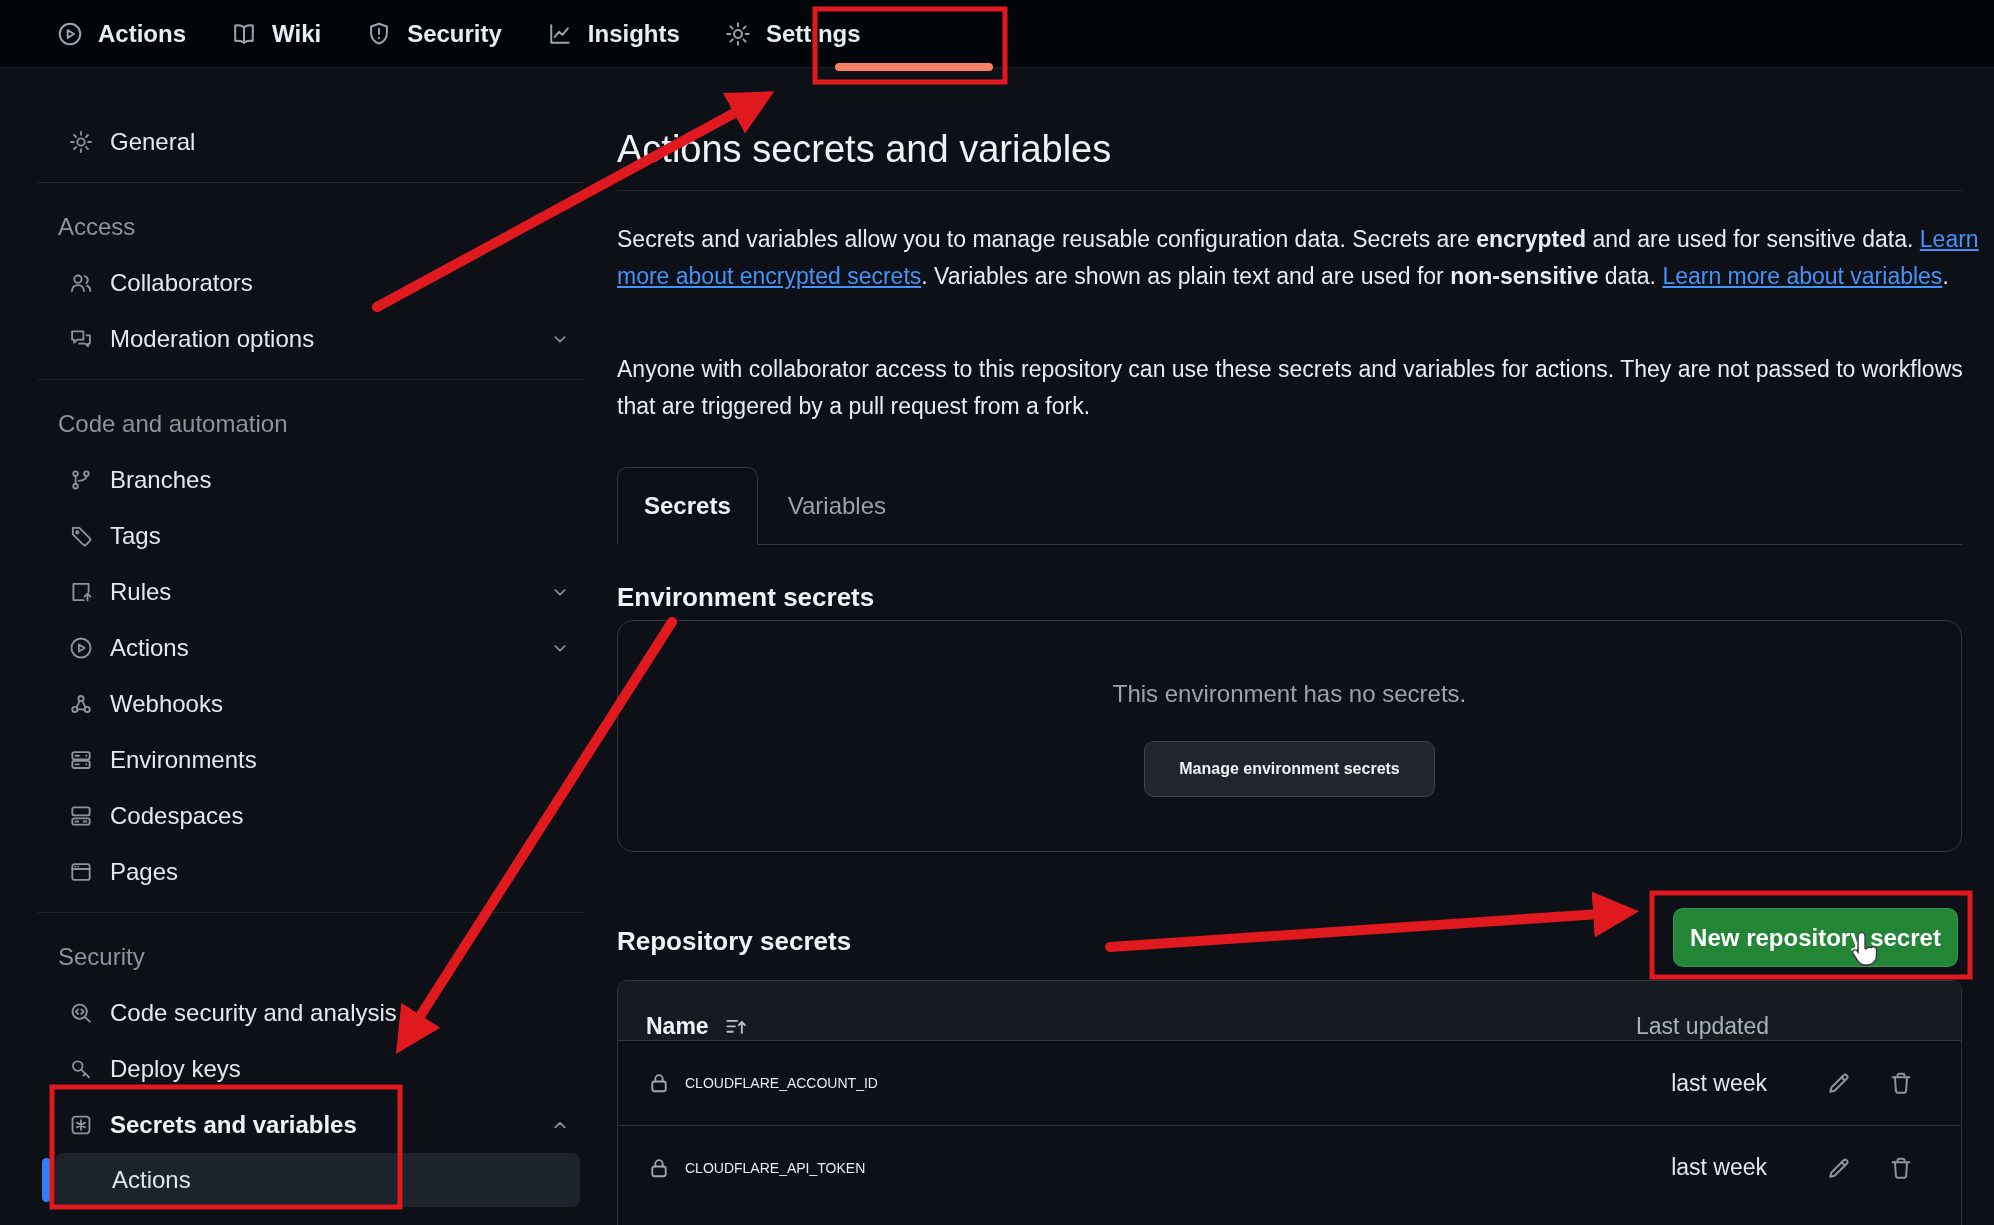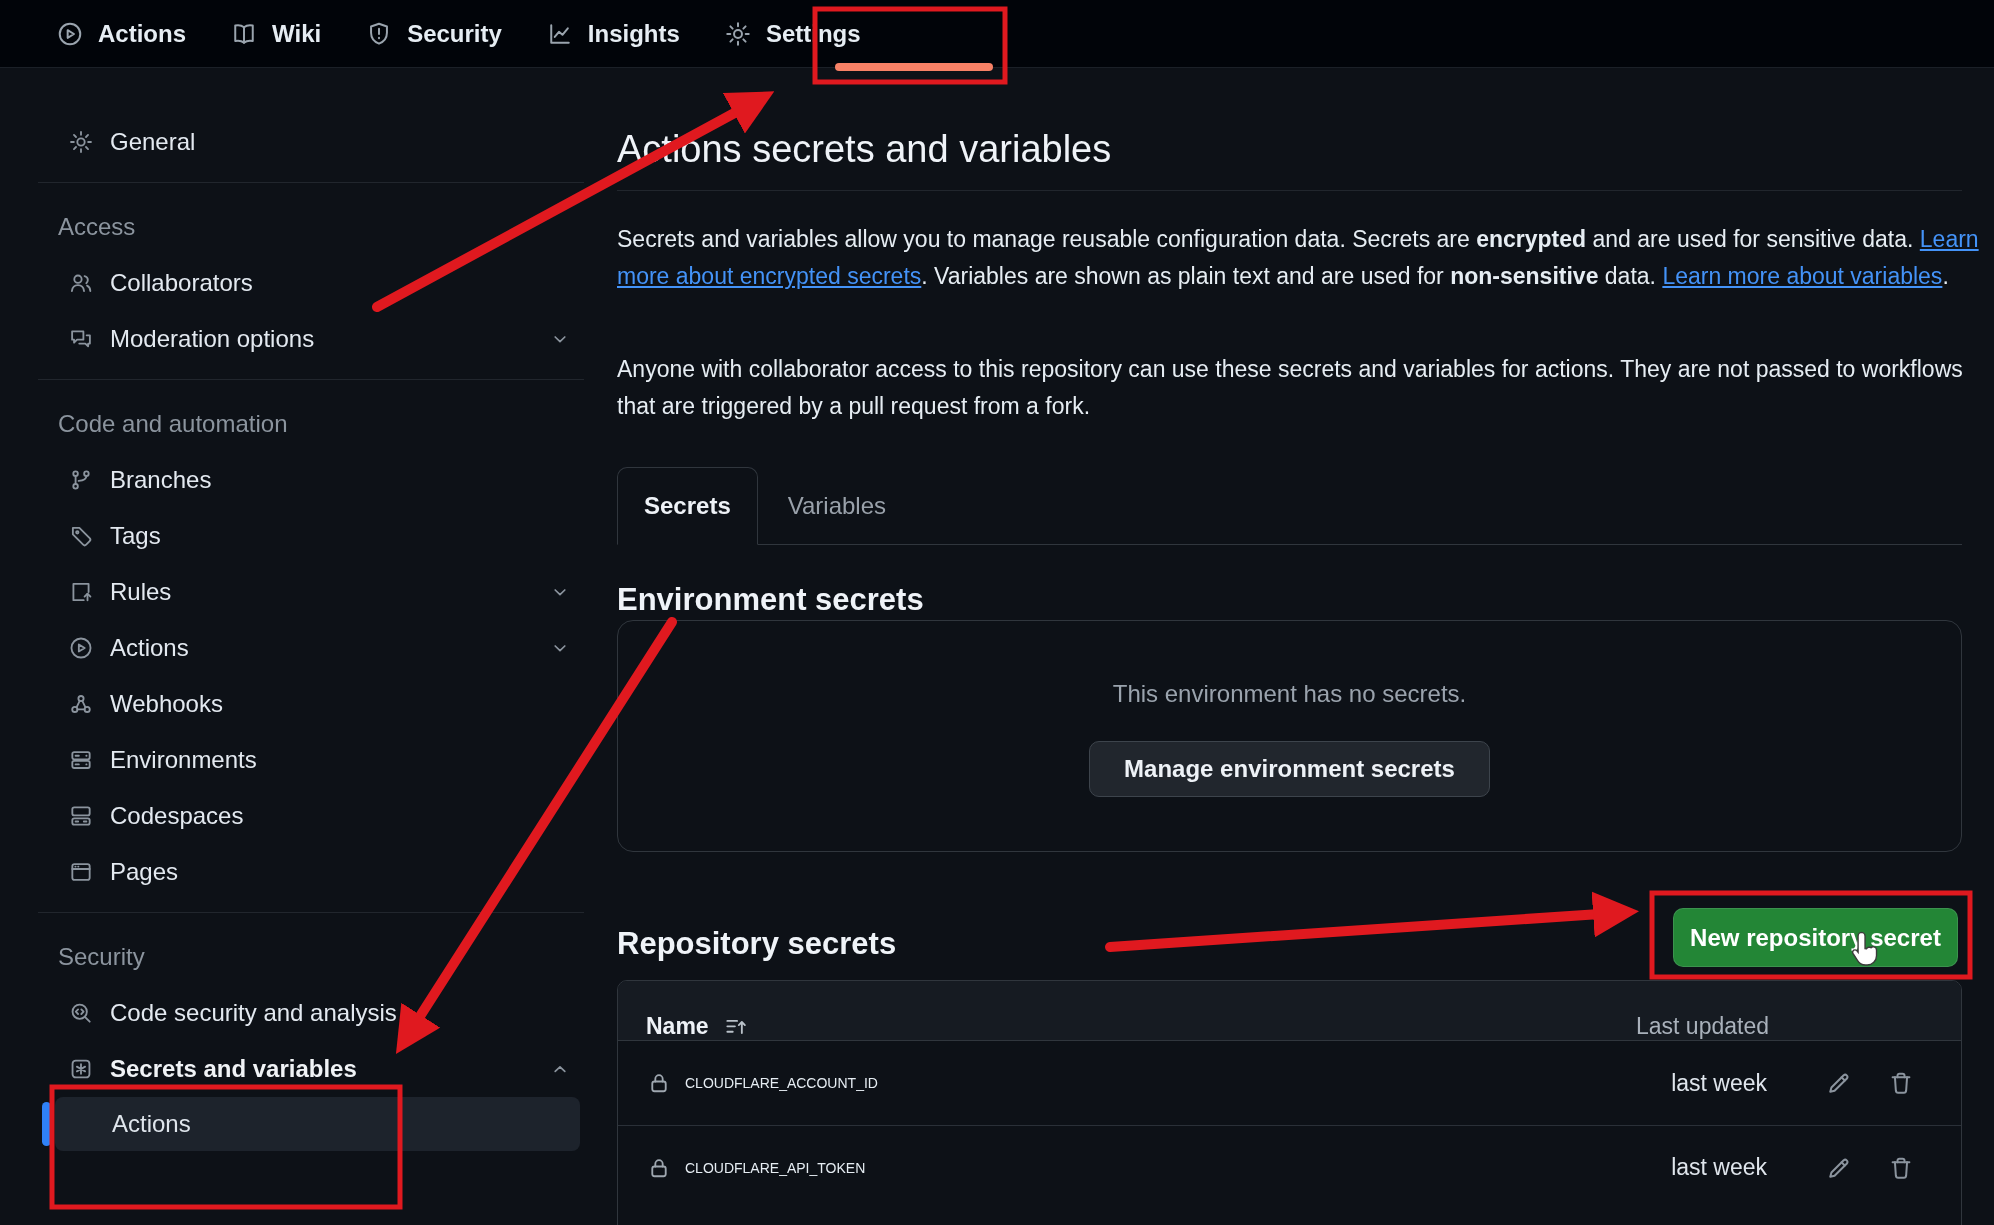--- a/index.html
+++ b/index.html
@@ -51,28 +51,28 @@
   .intro strong{font-weight:700}
 
   #tabnav{position:absolute;left:617px;top:467px;width:1345px;height:78px;
     border-bottom:1px solid var(--border);display:flex;align-items:stretch}
   .tab{display:flex;align-items:center;justify-content:center;padding:0 30px;
     font-size:24px;color:#99a1aa;cursor:pointer}
   .tab.active{border:1px solid var(--border);border-bottom:1px solid var(--bg);
     margin-bottom:-1px;border-radius:10px 10px 0 0;color:#eef2f7;font-weight:600;
     background:var(--bg);padding:0 26px}
 
-  .h3{position:absolute;left:617px;margin:0;font-size:31px;font-weight:600;color:#eff3f8}
+  .h3{position:absolute;left:617px;margin:0;font-size:26px;font-weight:600;color:#eff3f8}
   #env-heading{top:582px}
   #env-box{position:absolute;left:617px;top:620px;width:1345px;height:232px;
     border:1px solid var(--border);border-radius:16px;display:flex;flex-direction:column;
     align-items:center;padding-top:58px}
   #env-empty{font-size:24px;color:#9aa3ad;line-height:30px}
   #manage-env-btn{margin-top:32px;height:56px;padding:0 34px;background:#21262d;
-    border:1px solid #3d444c;border-radius:10px;color:#eef2f7;font-size:24px;font-weight:600;
+    border:1px solid #3d444c;border-radius:10px;color:#eef2f7;font-size:16px;font-weight:600;
     font-family:inherit;cursor:pointer}
 
   #repo-heading{top:926px}
   #new-secret-btn{position:absolute;left:1673px;top:908px;width:285px;height:59px;
     background:var(--green);border:1px solid rgba(240,246,252,.12);border-radius:10px;
     color:#fff;font-size:24px;font-weight:600;font-family:inherit;cursor:pointer}
 
   #secrets-table{position:absolute;left:617px;top:980px;width:1345px;height:260px;
     border:1px solid var(--border);border-radius:10px;background:var(--bg);overflow:hidden}
   .t-head{height:60px;background:#161b22;border-bottom:1px solid var(--border);
@@ -282,20 +282,29 @@
     <div class="side-section">Security</div>
     <div class="side-item">
       <span class="sico">
         <svg class="ic" width="26" height="26" viewBox="0 0 24 24">
           <circle cx="10.8" cy="10.8" r="6.6"></circle>
           <path d="M15.8 15.8 20 20"></path>
           <path d="M9.3 8.7 7.2 10.8l2.1 2.1M12.3 8.7l2.1 2.1-2.1 2.1"></path>
         </svg>
       </span>
       <span>Code security and analysis</span>
+    </div>
+    <div class="side-item">
+      <span class="sico">
+        <svg class="ic" width="26" height="26" viewBox="0 0 24 24">
+          <circle cx="9" cy="9.3" r="4.4"></circle>
+          <path d="M12.2 12.5l7.3 7.3M16 16.3l-1.8 1.8"></path>
+        </svg>
+      </span>
+      <span>Deploy keys</span>
     </div>
     <div class="side-item parent-active">
       <span class="sico">
         <svg class="ic" width="26" height="26" viewBox="0 0 24 24">
           <rect x="4.2" y="4.2" width="15.6" height="15.6" rx="3"></rect>
           <path d="M12 7.6v8.8M8.2 9.8l7.6 4.4M15.8 9.8l-7.6 4.4"></path>
         </svg>
       </span>
       <span>Secrets and variables</span>
       <span class="chev">

